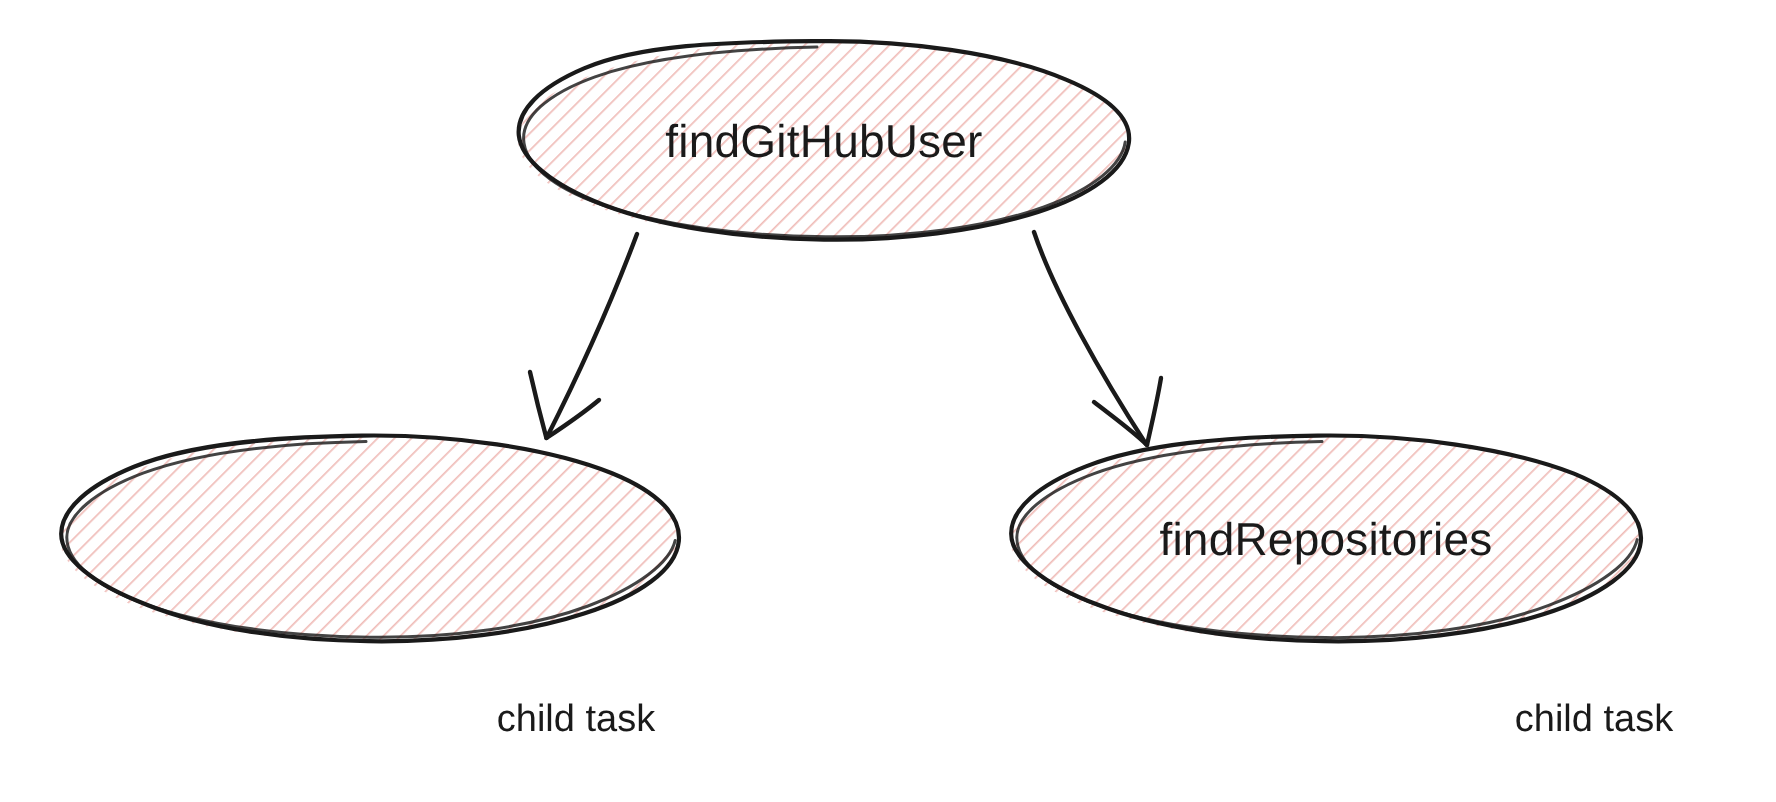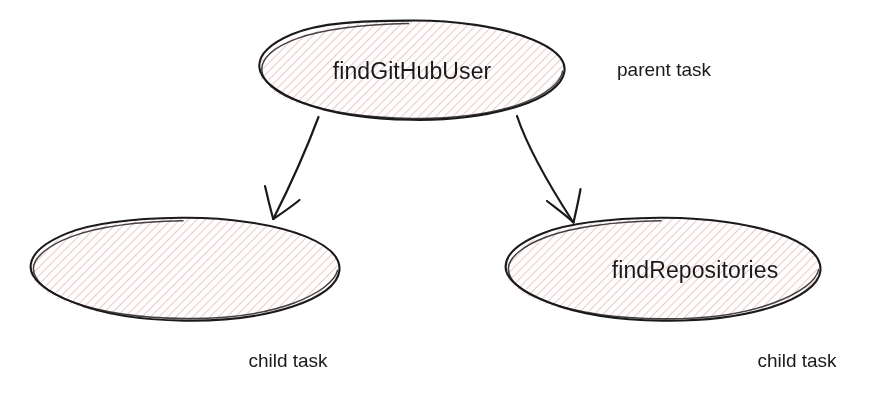--- a/index.html
+++ b/index.html
@@ -144,21 +144,20 @@
     <g>
       <path d="M 517 116 C 527 146, 551 188, 573 222" fill="none" stroke="#1a1a1a" stroke-width="2.2" stroke-linecap="round"></path>
       <path d="M 547 201 C 556 208, 567 216, 573.5 222.5" fill="none" stroke="#1a1a1a" stroke-width="2.2" stroke-linecap="round"></path>
       <path d="M 580.5 189 C 578.5 201, 575.5 213.5, 573.5 222.5" fill="none" stroke="#1a1a1a" stroke-width="2.2" stroke-linecap="round"></path>
     </g>
   </svg>
 
   <div class="node-label" style="left:412px; top:71px;">findGitHubUser</div>
 
 
-  <div class="node-label" style="left:663px; top:270px;margin-left:32px;">findRepositories</div>
+  <div class="node-label" style="left:663px; top:270px;">findRepositories</div>
 
-  <div class="annotation-label" style="left:664px; top:69px;">parent task</div>
 
   <div class="annotation-label" style="left:288px; top:360px;">child task</div>
 
   <div class="annotation-label" style="left:797px; top:360px;">child task</div>
 
 </div>
 
 </body></html>

